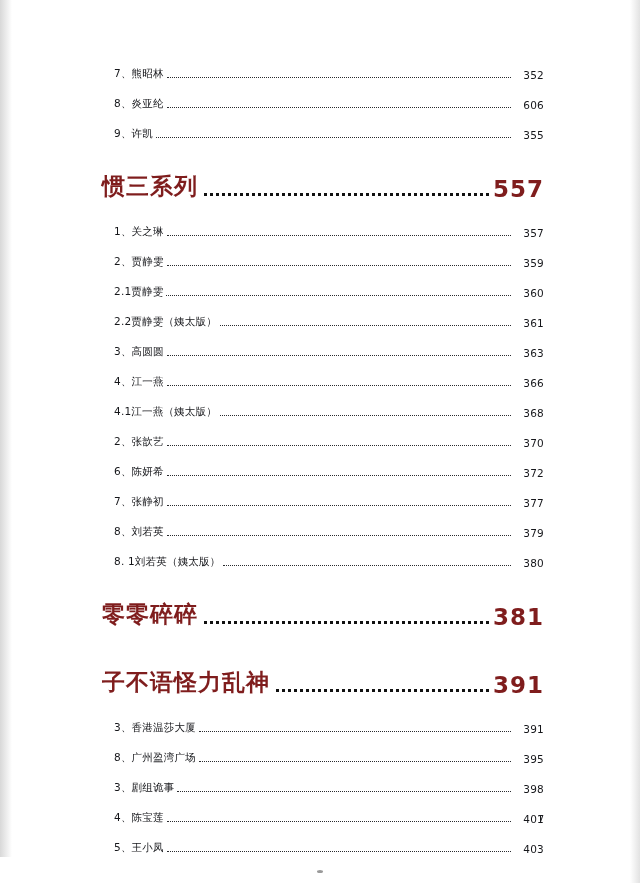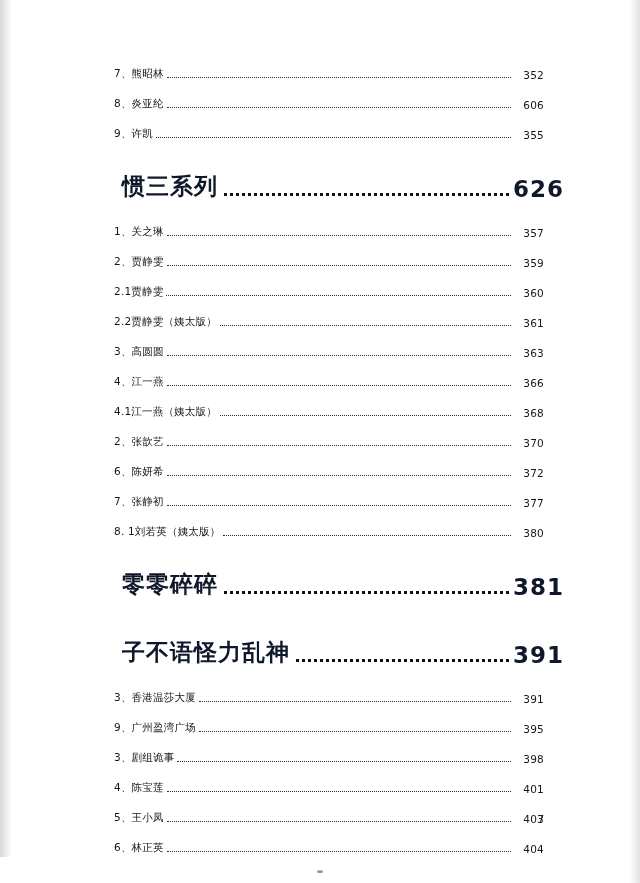--- a/index.html
+++ b/index.html
@@ -84,25 +84,24 @@
     white-space: nowrap;
     padding-bottom: 7px;
     font-size: 10.5px;
     margin-left: 10px;
   }
 
   
   .entry.major {
     font-size: 23px;
     font-weight: bold;
-    color: #0f172a;
+    color: #7f1d1d;
     height: 50px;
     padding-left: 6px;
     letter-spacing: 1px;
-    margin-left: 20px;
   }
   .entry.major .label {
     white-space: nowrap;
     padding-bottom: 8px;
   }
   .entry.major .leader {
     flex: 1 1 auto;
     min-width: 8px;
     border-bottom: 3px dotted #111111;
     margin: 0 4px 14px 6px;
@@ -163,21 +162,21 @@
         </li>
         <li class="entry minor">
           <span class="label">9、许凯</span>
           <span class="leader"></span>
           <span class="page">355</span>
         </li>
         <li class="spacer-md"></li>
         <li class="entry major">
           <span class="label">惯三系列</span>
           <span class="leader"></span>
-          <span class="page">626</span>
+          <span class="page">557</span>
         </li>
         <li class="spacer-sm"></li>
         <li class="entry minor">
           <span class="label">1、关之琳</span>
           <span class="leader"></span>
           <span class="page">357</span>
         </li>
         <li class="entry minor">
           <span class="label">2、贾静雯</span>
           <span class="leader"></span>
@@ -215,20 +214,25 @@
         </li>
         <li class="entry minor">
           <span class="label">6、陈妍希</span>
           <span class="leader"></span>
           <span class="page">372</span>
         </li>
         <li class="entry minor">
           <span class="label">7、张静初</span>
           <span class="leader"></span>
           <span class="page">377</span>
+        </li>
+        <li class="entry minor">
+          <span class="label">8、刘若英</span>
+          <span class="leader"></span>
+          <span class="page">379</span>
         </li>
         <li class="entry minor">
           <span class="label">8. 1刘若英（姨太版）</span>
           <span class="leader"></span>
           <span class="page">380</span>
         </li>
         <li class="spacer-md"></li>
         <li class="entry major">
           <span class="label">零零碎碎</span>
           <span class="leader"></span>
@@ -241,21 +245,21 @@
           <span class="leader"></span>
           <span class="page">391</span>
         </li>
         <li class="spacer-sm"></li>
         <li class="entry minor">
           <span class="label">3、香港温莎大厦</span>
           <span class="leader"></span>
           <span class="page">391</span>
         </li>
         <li class="entry minor">
-          <span class="label">9、广州盈湾广场</span>
+          <span class="label">8、广州盈湾广场</span>
           <span class="leader"></span>
           <span class="page">395</span>
         </li>
         <li class="entry minor">
           <span class="label">3、剧组诡事</span>
           <span class="leader"></span>
           <span class="page">398</span>
         </li>
         <li class="entry minor">
           <span class="label">4、陈宝莲</span>

